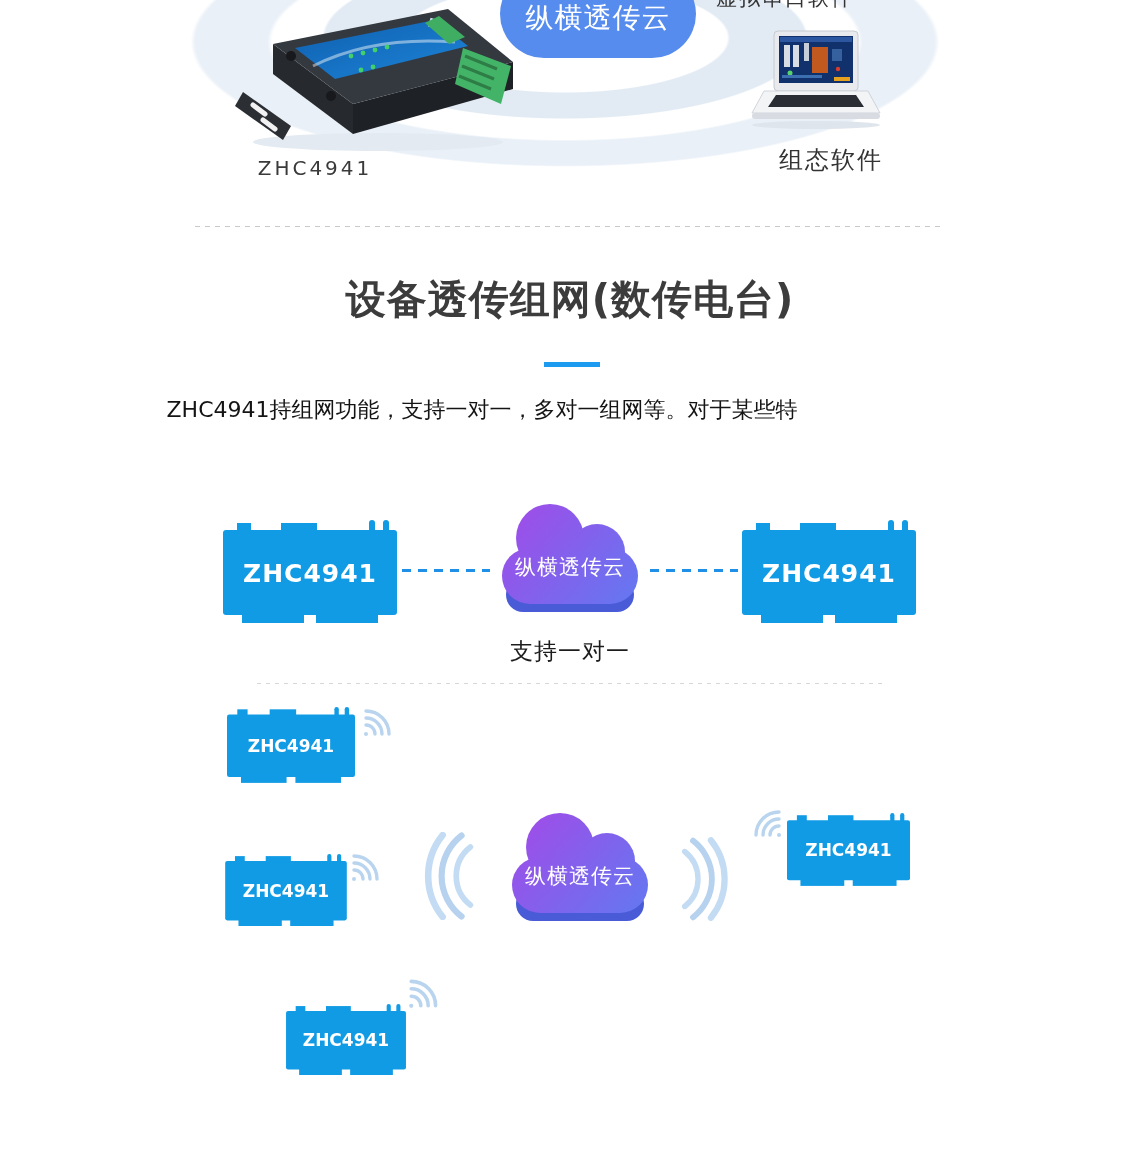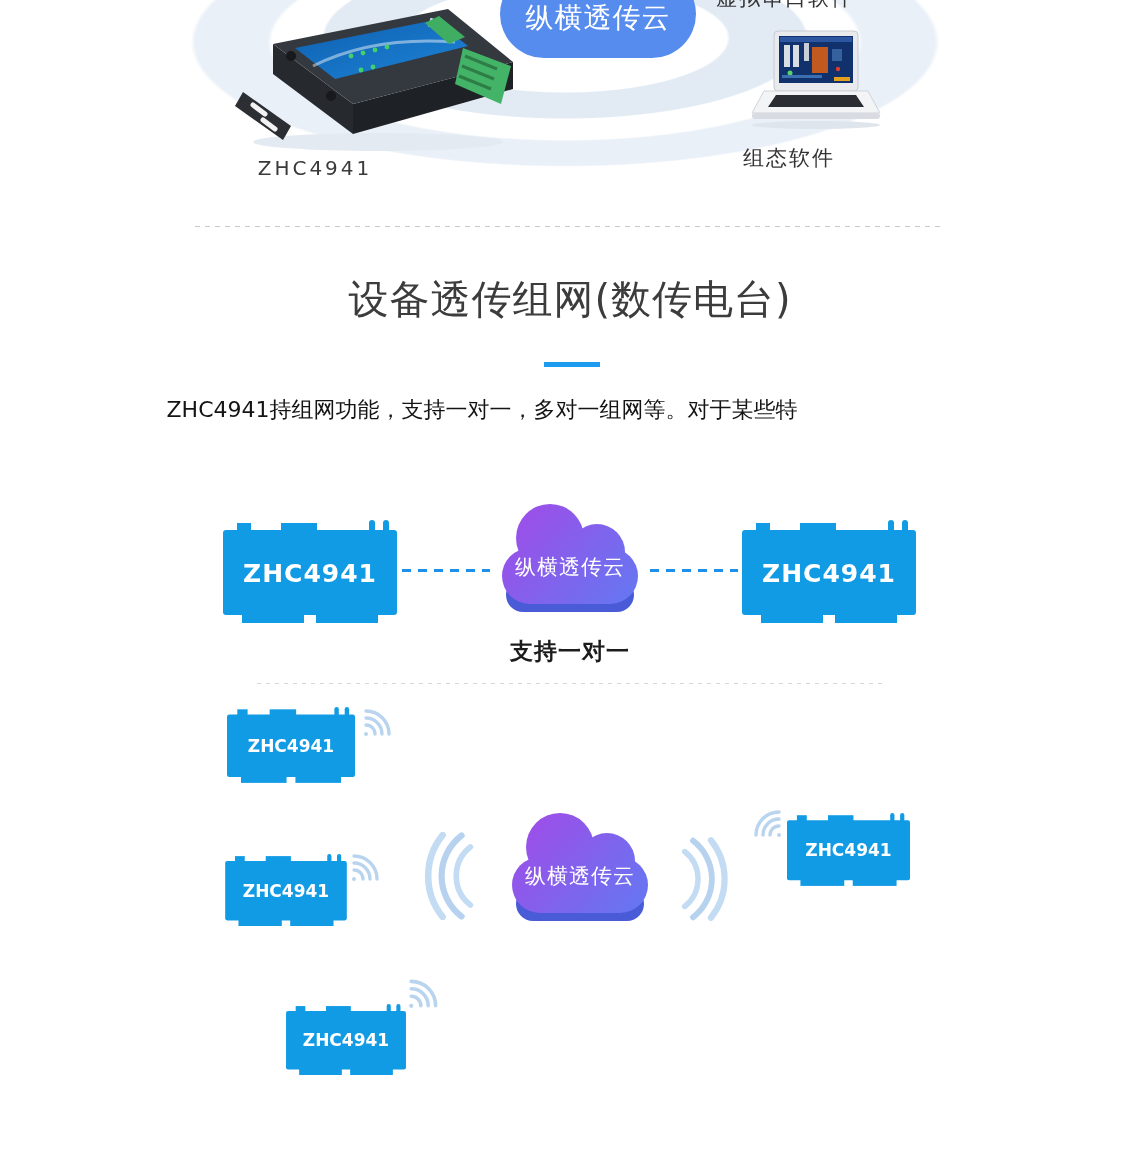--- a/index.html
+++ b/index.html
@@ -13,32 +13,32 @@
           radial-gradient(ellipse 480px 160px at 565px 42px, rgba(0,0,0,0) 61%, #e9f0f7 62%, #e9f0f7 77%, rgba(0,0,0,0) 78%),
           radial-gradient(ellipse 300px 100px at 565px 38px, rgba(0,0,0,0) 54%, #e2ebf4 55%, #e2ebf4 80%, rgba(0,0,0,0) 81%);}
   .top-cloud{position:absolute;left:500px;top:-30px;width:196px;height:88px;
              background:#568CEE;border-radius:44px;display:flex;align-items:center;
              justify-content:center;padding-top:8px;box-sizing:border-box;}
   .top-cloud span{color:#fff;font-size:28px;letter-spacing:1px;}
   .partial-text{position:absolute;left:700px;top:-16px;width:170px;text-align:center;
                 font-size:21px;color:#333;letter-spacing:2px;}
   .device-caption{position:absolute;left:215px;top:156px;width:200px;text-align:center;
                   font-size:20px;color:#3a3a3a;letter-spacing:3px;}
-  .laptop-caption{position:absolute;left:743px;top:144px;width:140px;text-align:left;
-                  font-size:21px;color:#333;letter-spacing:2px;}
+  .laptop-caption{position:absolute;left:743px;top:144px;width:140px;text-align:right;
+                  font-size:24px;color:#333;letter-spacing:2px;}
 
   
   .divider1{position:absolute;top:226px;left:195px;width:750px;height:1px;
             background:repeating-linear-gradient(90deg,#c9c9c9 0 5px,transparent 5px 10px);}
   .divider2{position:absolute;top:683px;left:257px;width:628px;height:1px;
             background:repeating-linear-gradient(90deg,#d6d6d6 0 4px,transparent 4px 9px);}
 
   
   .title{position:absolute;top:272px;left:0;width:1140px;text-align:center;
-         font-size:40px;font-weight:400;color:#3c3c3c;letter-spacing:1px;}
+         font-size:40px;font-weight:700;color:#3c3c3c;letter-spacing:1px;}
   .title-bar{position:absolute;top:362px;left:544px;width:56px;height:5px;background:#1C9BF0;}
   .para{position:absolute;top:389px;left:0;width:964px;text-align:center;
         font-size:22px;color:#141414;line-height:41px;}
 
   
   .dev{position:absolute;}
   .dev svg{display:block;width:100%;height:100%;}
   .dev .lbl{position:absolute;left:50%;top:51%;transform:translate(-50%,-50%);
             color:#fff;font-weight:bold;white-space:nowrap;}
   .dev.big .lbl{font-size:25px;letter-spacing:1px;}
@@ -47,21 +47,21 @@
   
   .cloud{position:absolute;}
   .cloud svg{display:block;width:100%;height:100%;}
   .cloud .lbl{position:absolute;left:50%;top:58%;transform:translate(-50%,-50%);
               color:#fff;font-size:21px;white-space:nowrap;letter-spacing:1px;}
 
   
   .dash{position:absolute;height:3px;
         background:repeating-linear-gradient(90deg,#1E90E8 0 9px,transparent 9px 16px);}
   .caption{position:absolute;left:0;width:1140px;text-align:center;font-size:23px;
-           font-weight:700;color:#1c1c1c;letter-spacing:1px;}
+           font-weight:400;color:#1c1c1c;letter-spacing:1px;}
   .wifi,.bigarc{position:absolute;}
   .wifi svg,.bigarc svg{display:block;width:100%;height:100%;}
   .mirror svg{transform:scaleX(-1);}
 </style>
 </head>
 <body>
 
 <svg width="0" height="0" style="position:absolute" aria-hidden="true">
   <defs>
     <linearGradient id="cg" gradientUnits="userSpaceOnUse" x1="20" y1="0" x2="150" y2="112">

